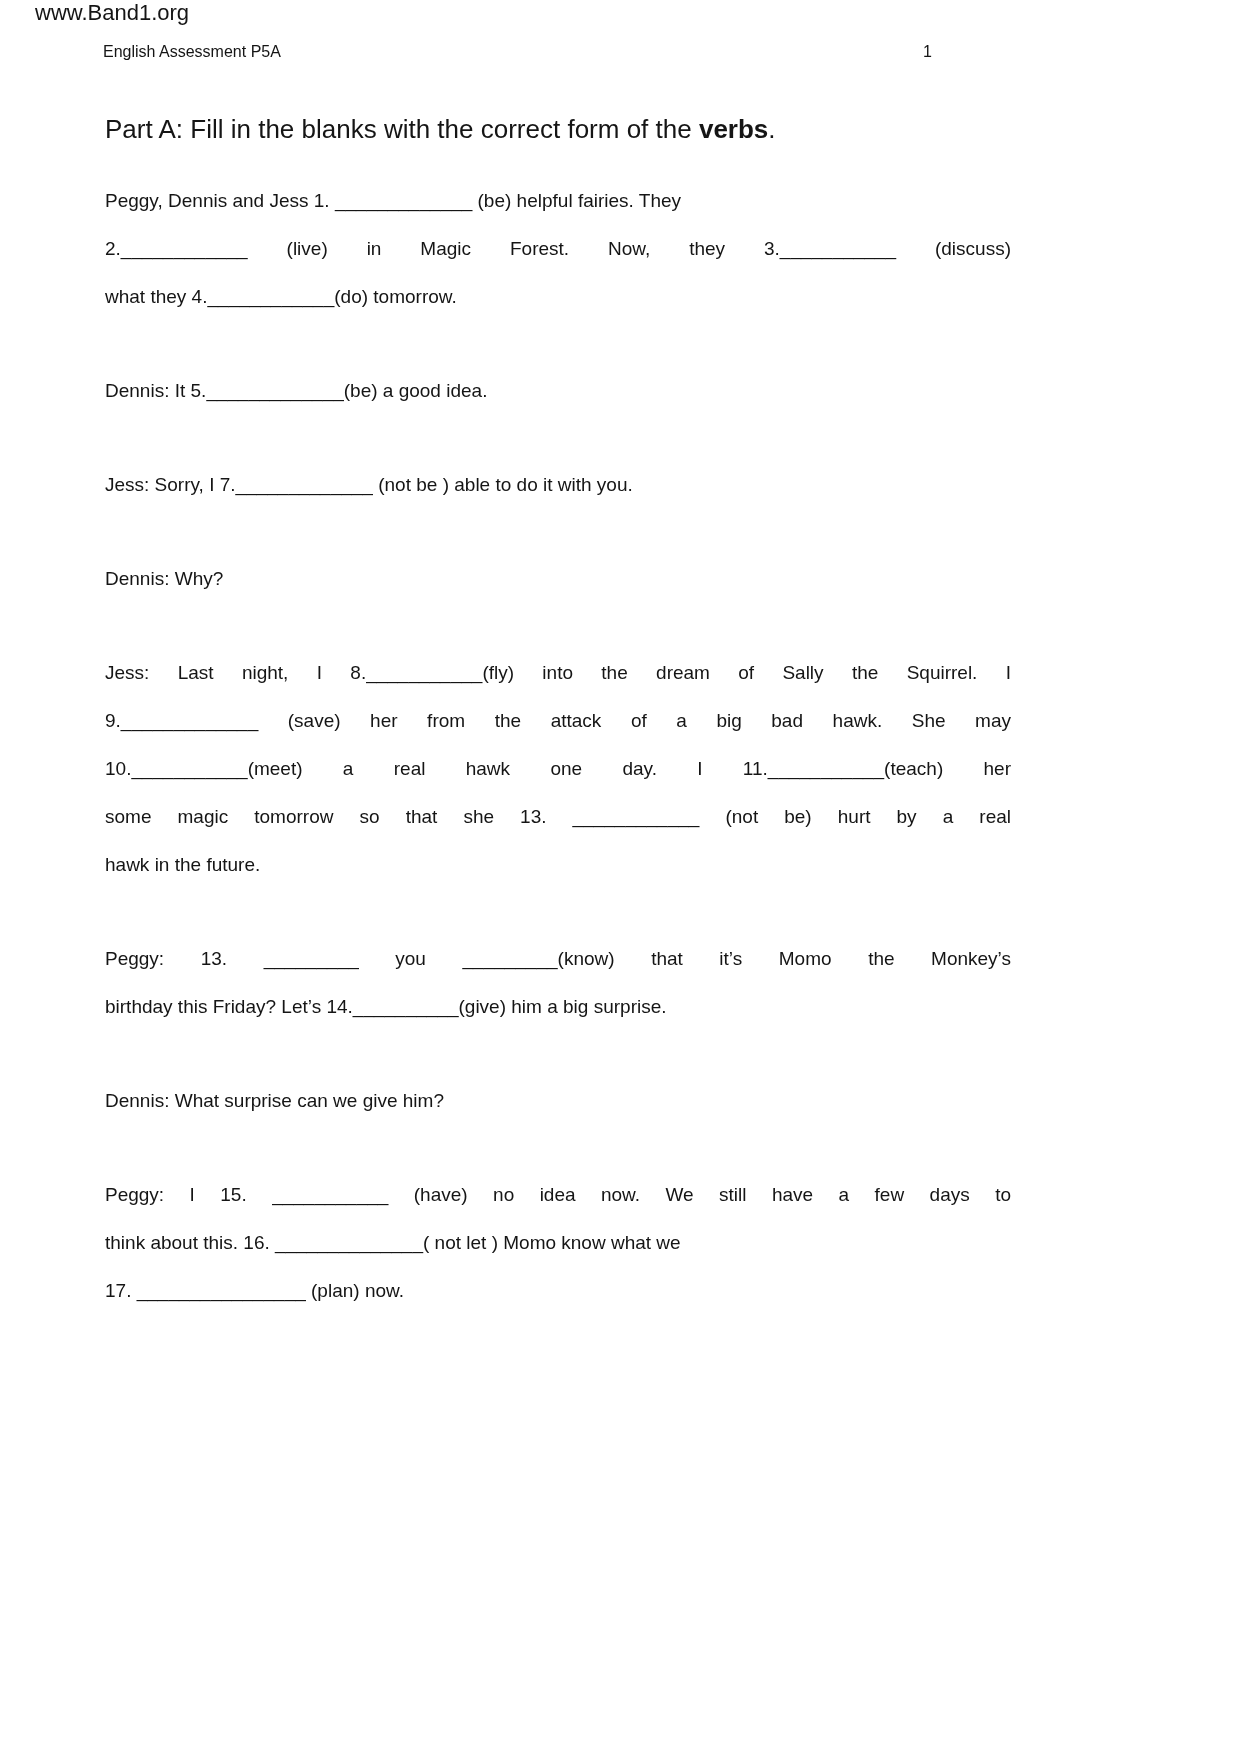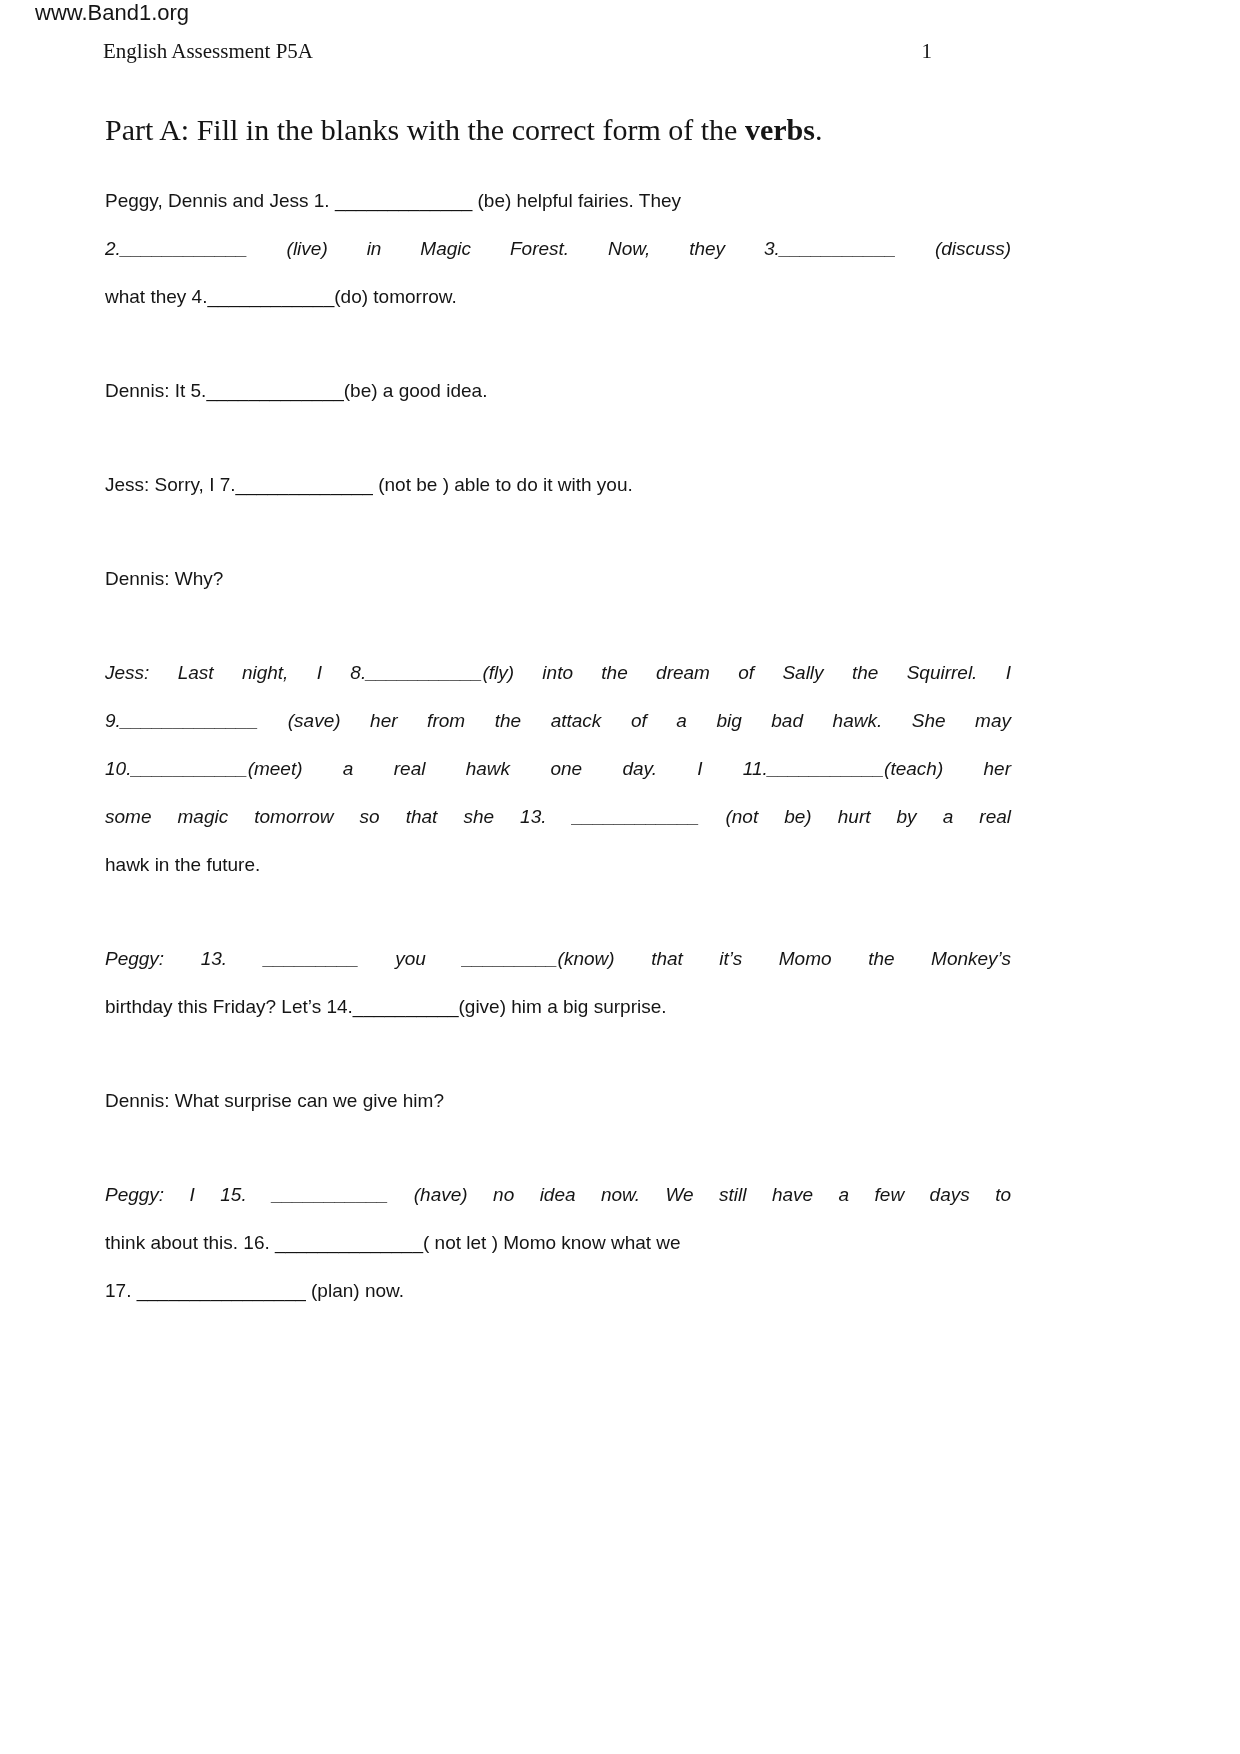--- a/index.html
+++ b/index.html
@@ -22,30 +22,28 @@
   }
   .site {
     margin-left: 35px;
     font-size: 22px;
     line-height: 26px;
   }
   .header-row {
     display: flex;
     justify-content: space-between;
     margin: 12px 116px 0 103px;
-    font-size: 21px;
+    font-size: 16px;
     line-height: 27px;
-    font-family: Liberation Serif, serif;
   }
   .title {
     margin: 48px 105px 0 105px;
-    font-size: 30px;
+    font-size: 26px;
     line-height: 33px;
     font-weight: normal;
-    font-family: Liberation Serif, serif;
   }
   .title b {
     font-weight: bold;
   }
   .content {
     margin: 31px 0 0 105px;
     width: 906px;
     font-size: 19px;
     line-height: 48px;
   }
@@ -55,21 +53,20 @@
   .para:last-child {
     margin-bottom: 0;
   }
   .line {
     text-align: left;
     white-space: normal;
   }
   .line.stretch {
     text-align: justify;
     text-align-last: justify;
-    font-style: italic;
   }
 </style>
 </head>
 <body>
 
 <div class="page">
 
   <div class="site">www.Band1.org</div>
 
   <div class="header-row">

